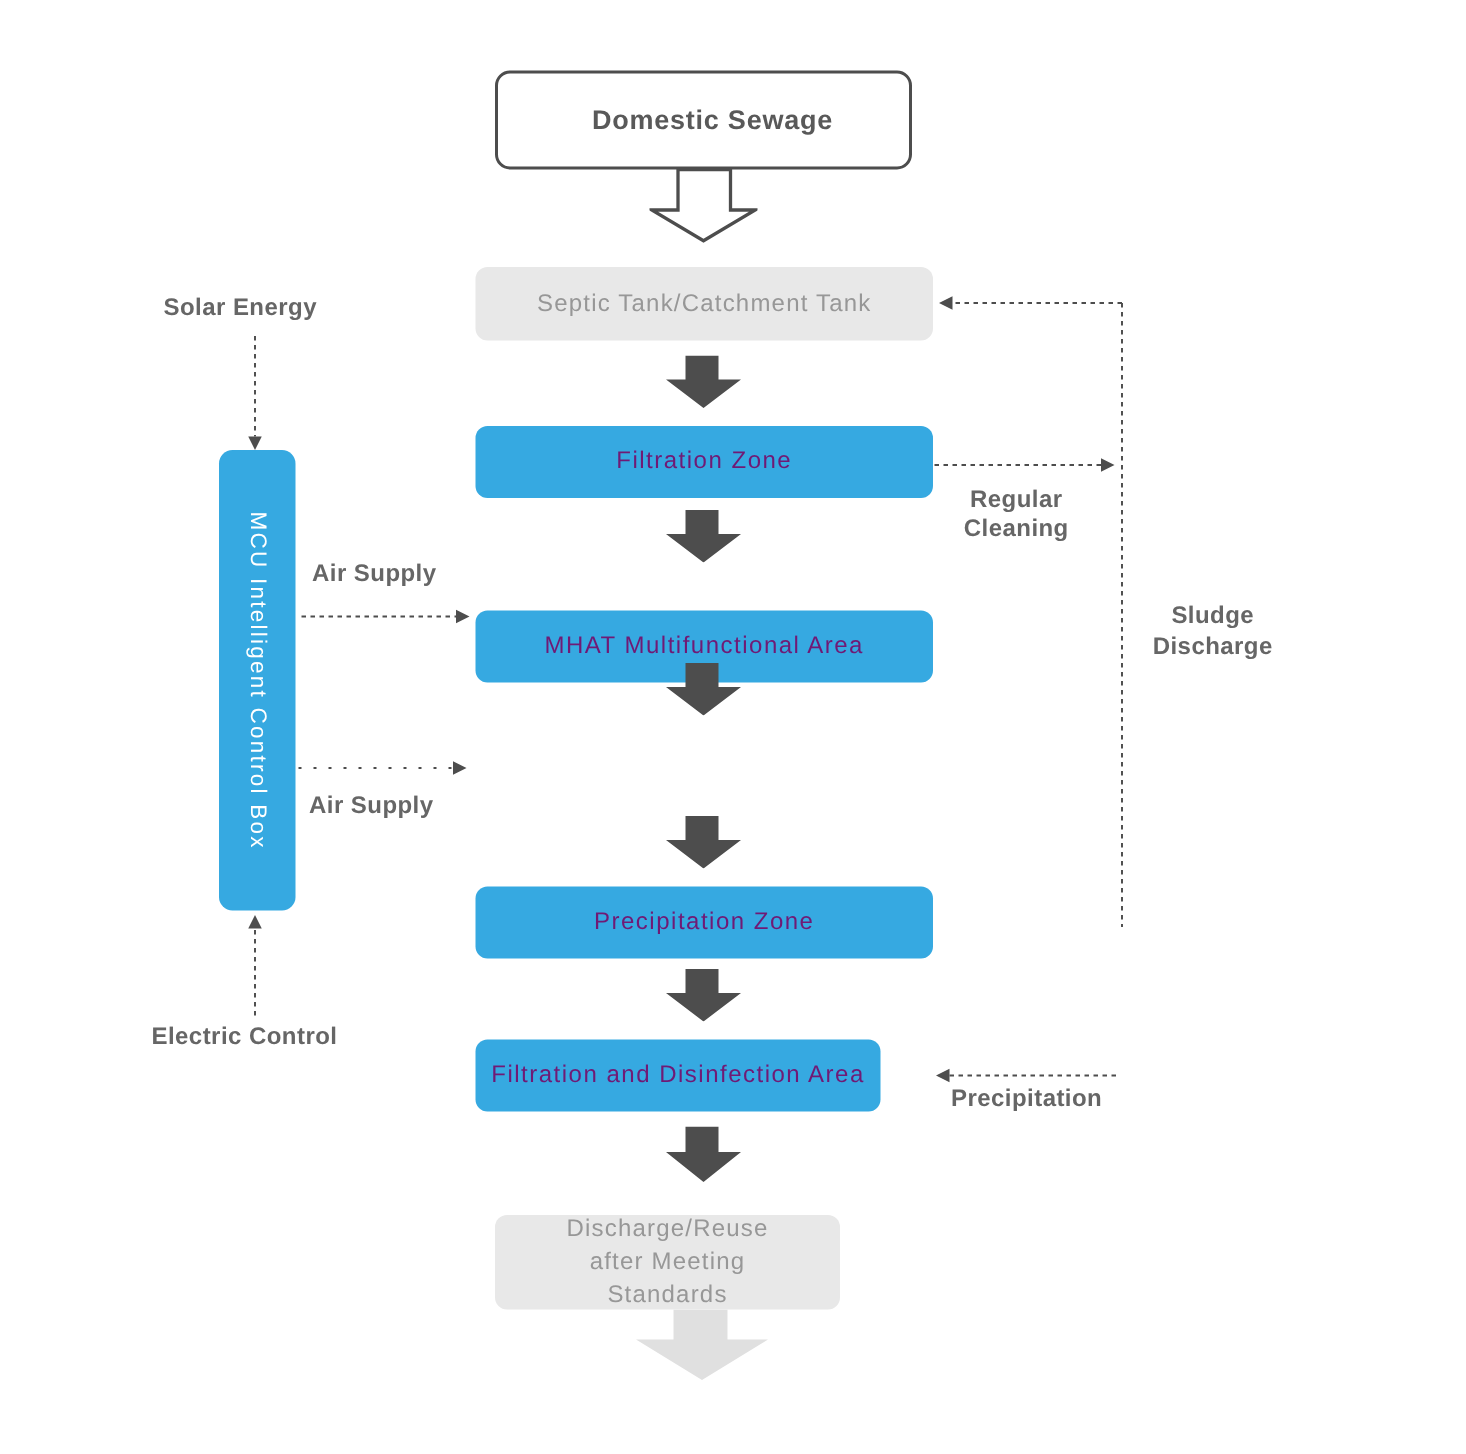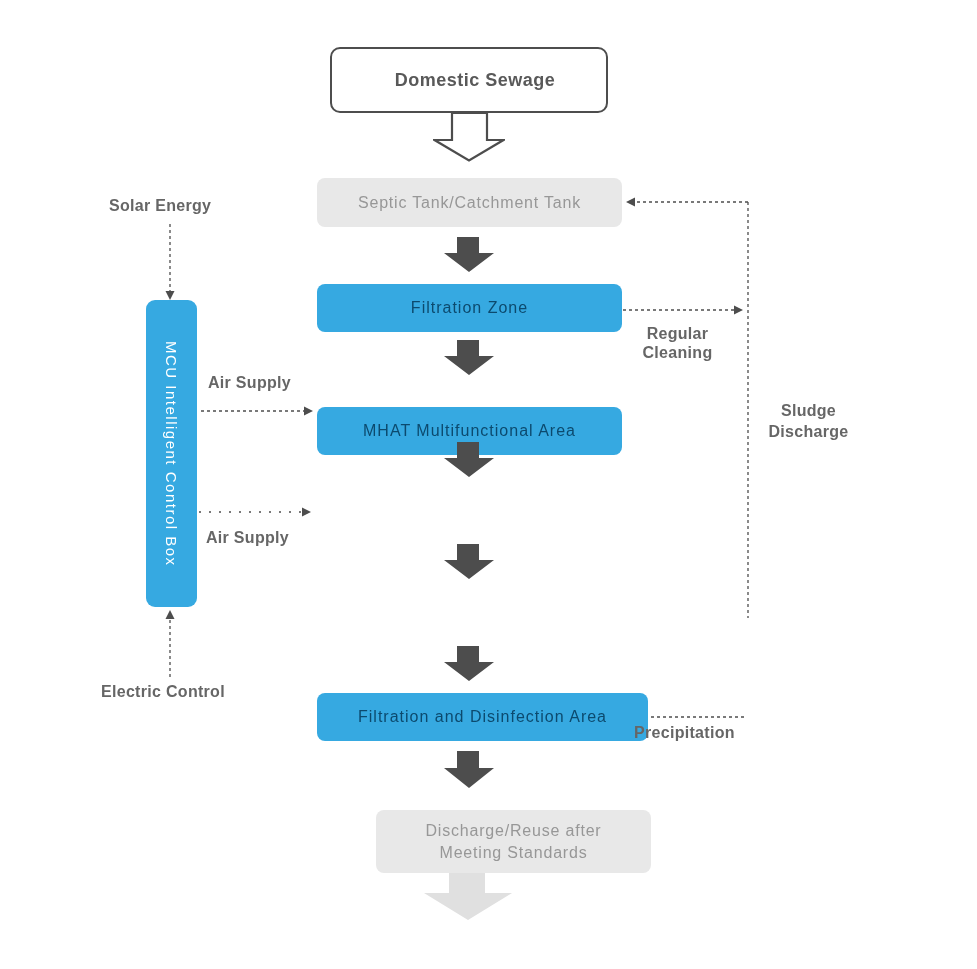--- a/index.html
+++ b/index.html
@@ -5,21 +5,21 @@
   html,body{margin:0;padding:0;background:#ffffff;}
   .canvas{
     position:relative;width:977px;height:969px;background:#ffffff;
     font-family:"Liberation Sans",sans-serif;overflow:hidden;
   }
   .node{
     position:absolute;display:flex;align-items:center;justify-content:center;
     text-align:center;box-sizing:border-box;border-radius:8px;
   }
   .node.blue{
-    background:var(--process-blue,#36A9E1);color:#0c4a6e;
+    background:var(--process-blue,#36A9E1);color:#701a75;
     font-size:16px;letter-spacing:1px;font-weight:400;
   }
   .node.grayfill{
     background:var(--box-gray,#E8E8E8);color:var(--box-gray-text,#979797);
     font-size:16px;letter-spacing:0.8px;font-weight:400;line-height:22px;
   }
   .node.outline{
     background:#ffffff;border:2px solid var(--arrow-dark,#4D4D4D);
     color:var(--title-text,#595959);font-weight:bold;font-size:18px;
     letter-spacing:0.5px;border-radius:10px;
@@ -105,34 +105,37 @@
 
   <svg class="shape" style="left:444px;top:442px;" width="50" height="35" viewBox="0 0 50 35">
     <polygon points="13,0 35,0 35,16 50,16 25,35 0,16 13,16" style="fill:var(--arrow-dark)"></polygon>
   </svg>
 
 
   <svg class="shape" style="left:444px;top:544px;" width="50" height="35" viewBox="0 0 50 35">
     <polygon points="13,0 35,0 35,16 50,16 25,35 0,16 13,16" style="fill:var(--arrow-dark)"></polygon>
   </svg>
 
+  <div class="node blue" style="left:317px;top:591px;width:305px;height:48px;">
+    <span>Precipitation Zone</span>
+  </div>
 
   <svg class="shape" style="left:444px;top:646px;" width="50" height="35" viewBox="0 0 50 35">
     <polygon points="13,0 35,0 35,16 50,16 25,35 0,16 13,16" style="fill:var(--arrow-dark)"></polygon>
   </svg>
 
-  <div class="node blue" style="left:317px;top:693px;width:331px;height:48px;">
+  <div class="node blue" style="left:317px;top:693px;width:270px;height:48px;">
     <span>Filtration and Disinfection Area</span>
   </div>
 
   <svg class="shape" style="left:444px;top:751px;" width="50" height="37" viewBox="0 0 50 37">
     <polygon points="13,0 35,0 35,17 50,17 25,37 0,17 13,17" style="fill:var(--arrow-dark)"></polygon>
   </svg>
 
-  <div class="node grayfill" style="left:330px;top:810px;width:275px;height:63px;padding:0 30px;margin-left:46px;">
+  <div class="node grayfill" style="left:330px;top:810px;width:230px;height:63px;padding:0 30px;">
     <span>Discharge/Reuse after Meeting Standards</span>
   </div>
 
   <svg class="shape" style="left:424px;top:873px;" width="88" height="47" viewBox="0 0 88 47">
     <polygon points="25,0 61,0 61,20 88,20 44,47 0,20 25,20" style="fill:var(--light-arrow-gray)"></polygon>
   </svg>
 
   <div class="mcu" style="left:146px;top:300px;width:51px;height:307px;">
     <span>MCU Intelligent Control Box</span>
   </div>

